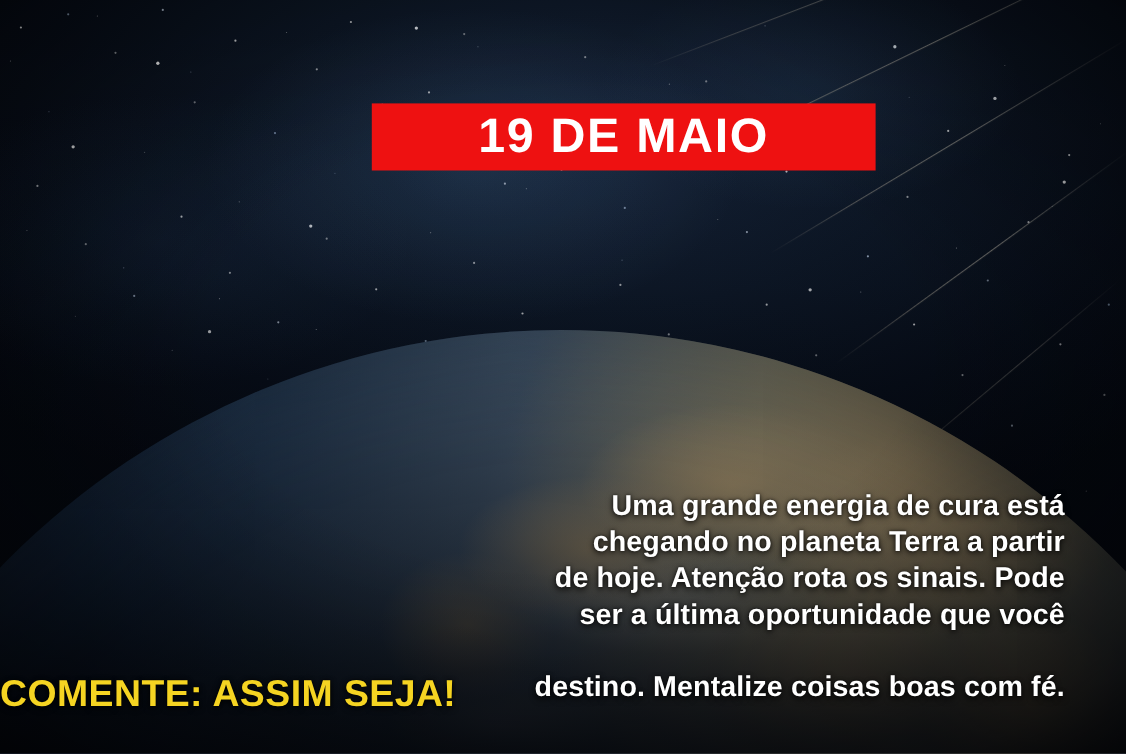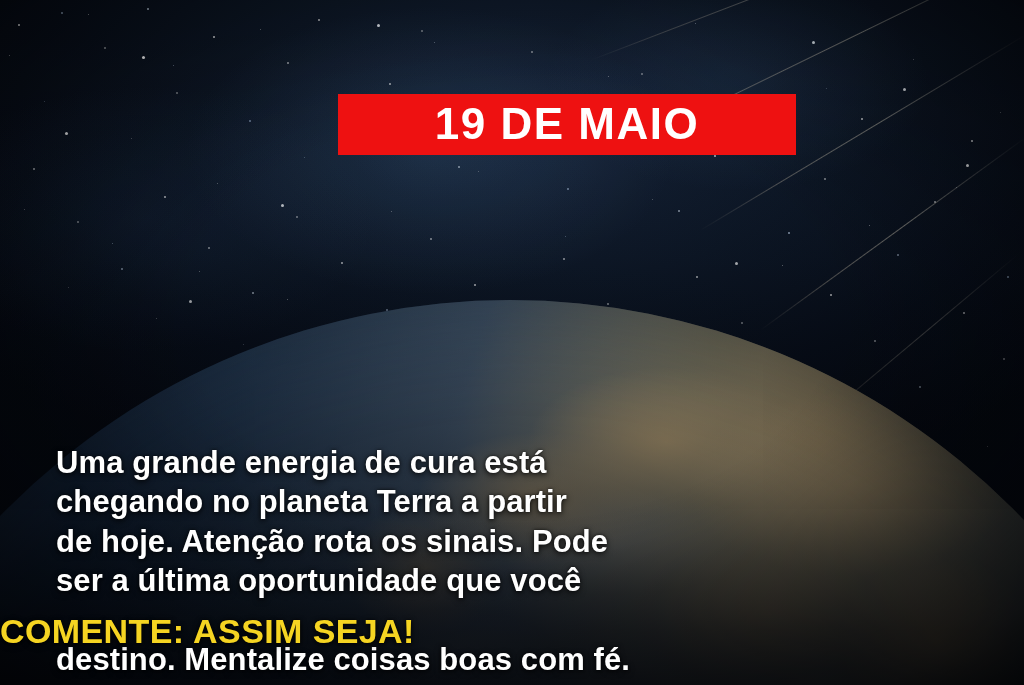--- a/index.html
+++ b/index.html
@@ -225,23 +225,23 @@
     line-height:1.12;
     letter-spacing:.3px;
     text-shadow:0 2px 5px rgba(0,0,0,.72), 0 0 2px rgba(0,0,0,.55);
     padding:0 40px;
   }
   .headline .l2{display:block;}
 
   .body-copy{
     position:absolute;
     left:0;right:0;top:443px;
-    text-align:left;
+    text-align:right;
     color:#ffffff;
-    font-size:31px;
+    font-size:26px;
     font-weight:bold;
     line-height:1.27;
     letter-spacing:.1px;
     text-shadow:0 2px 6px rgba(0,0,0,.80), 0 0 3px rgba(0,0,0,.65);
     padding:0 56px;
   }
 
   .cta{
     position:absolute;
     left:0;right:0;top:612px;

